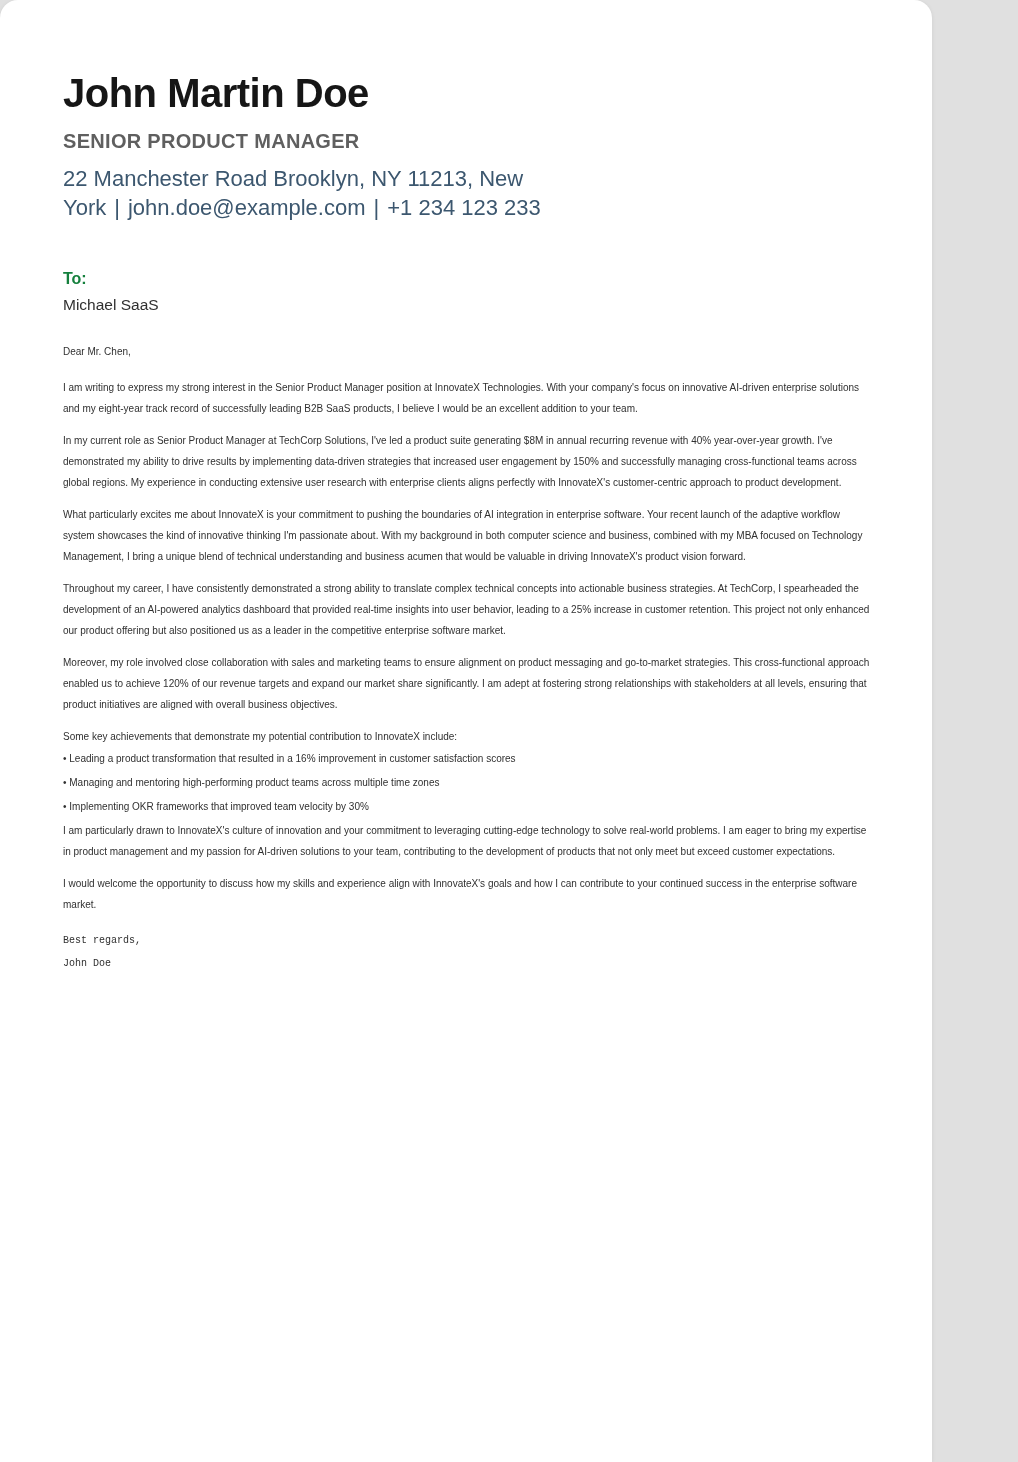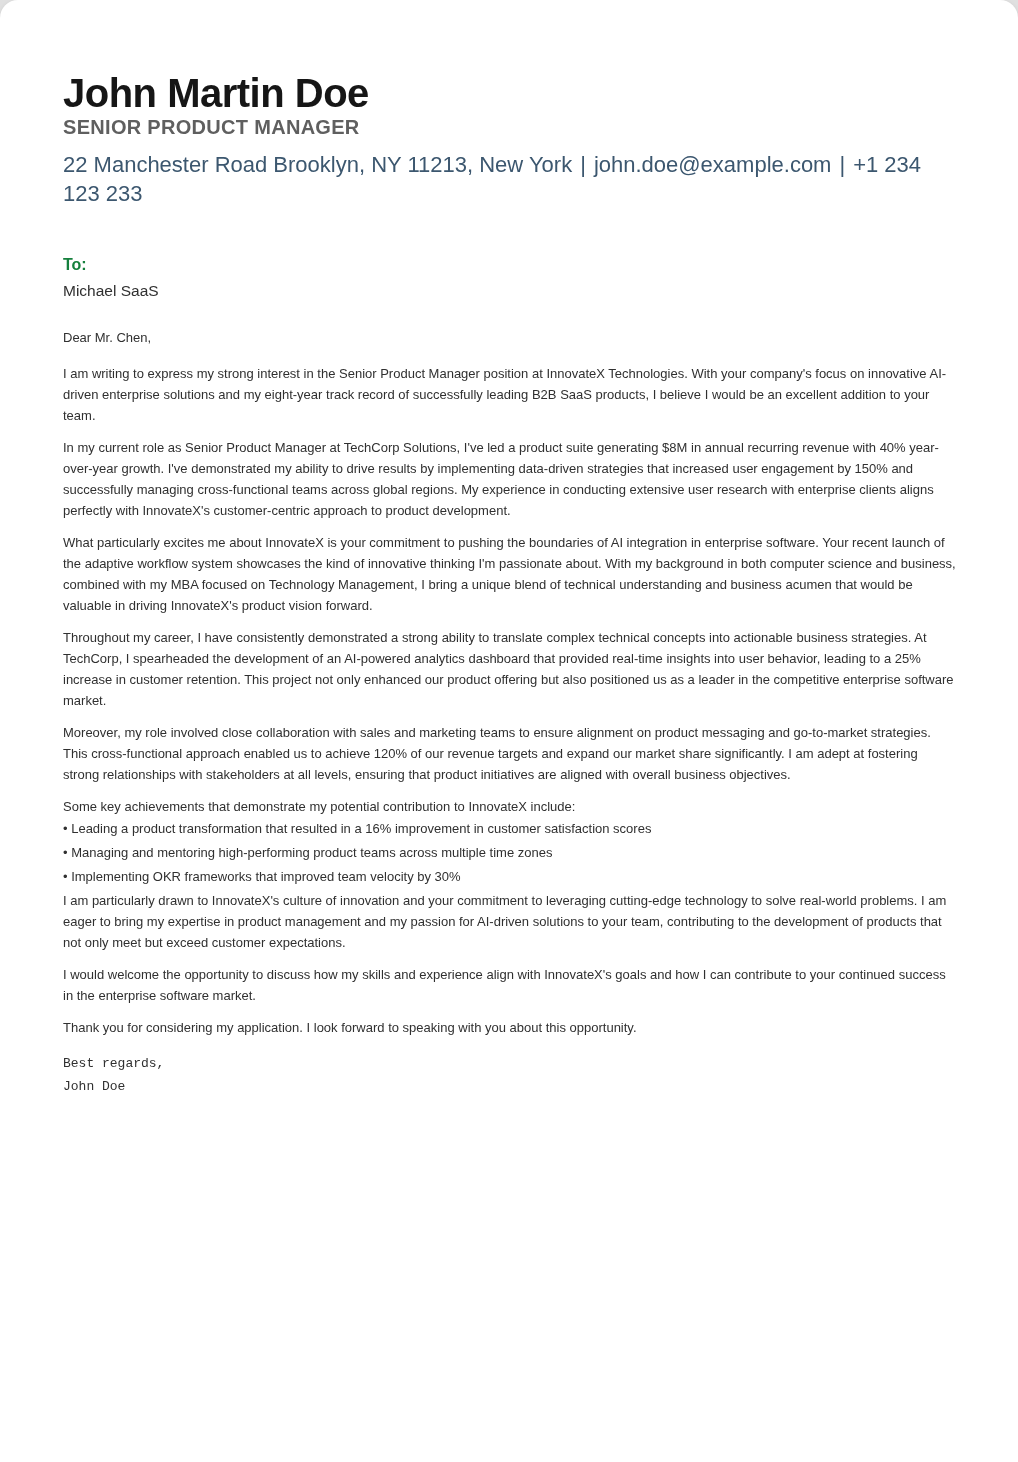--- a/index.html
+++ b/index.html
@@ -6,38 +6,39 @@
 
   html, body {
     width: 1018px;
     height: 1462px;
     background: #e0e0e0;
     font-family: "Liberation Sans", "DejaVu Sans", sans-serif;
     overflow: hidden;
   }
 
   .page {
-    width: 1018px;
+    width: 932px;
     min-height: 1462px;
     background: #ffffff;
     border-radius: 18px 18px 0 0;
     box-shadow: 0 1px 4px rgba(0,0,0,0.08);
     padding: 70px 62px 60px 63px;
   }
 
   
   .candidate-name {
     font-size: 40px;
     font-weight: 700;
     color: #161616;
     letter-spacing: -0.5px;
     line-height: 1.15;
   }
 
   .job-title {
+    margin-top: 14px;
     font-size: 20px;
     font-weight: 700;
     color: #5f5f5f;
     letter-spacing: 0.3px;
   }
 
   .contact-line {
     margin-top: 12px;
     font-size: 22px;
     color: #3c576f;
@@ -58,21 +59,21 @@
   .to-label {
     font-size: 16px;
     font-weight: 700;
     color: #15803d;
     margin-bottom: 7px;
   }
 
   
   .letter-body {
     margin-top: 27px;
-    font-size: 13px;
+    font-size: 10px;
     color: #303030;
     line-height: 21px;
     max-width: 895px;
   }
 
   .letter-body p {
     margin-bottom: 11px;
   }
 
   .salutation {
@@ -126,21 +127,20 @@
 
     <div class="achievements">
       <p class="intro">Some key achievements that demonstrate my potential contribution to InnovateX include:</p>
       <div class="bullet-item">Leading a product transformation that resulted in a 16% improvement in customer satisfaction scores</div>
       <div class="bullet-item">Managing and mentoring high-performing product teams across multiple time zones</div>
       <div class="bullet-item">Implementing OKR frameworks that improved team velocity by 30%</div>
     </div>
 
     <p>I am particularly drawn to InnovateX's culture of innovation and your commitment to leveraging cutting-edge technology to solve real-world problems. I am eager to bring my expertise in product management and my passion for AI-driven solutions to your team, contributing to the development of products that not only meet but exceed customer expectations.</p>
     <p>I would welcome the opportunity to discuss how my skills and experience align with InnovateX's goals and how I can contribute to your continued success in the enterprise software market.</p>
-    <p>Thank you for considering my application. I look forward to speaking with you about this opportunity.</p>
 
     <div class="signoff">
       <div>Best regards,</div>
       <div class="signature">John Doe</div>
     </div>
   </section>
 
 </div>
 
 </body></html>

